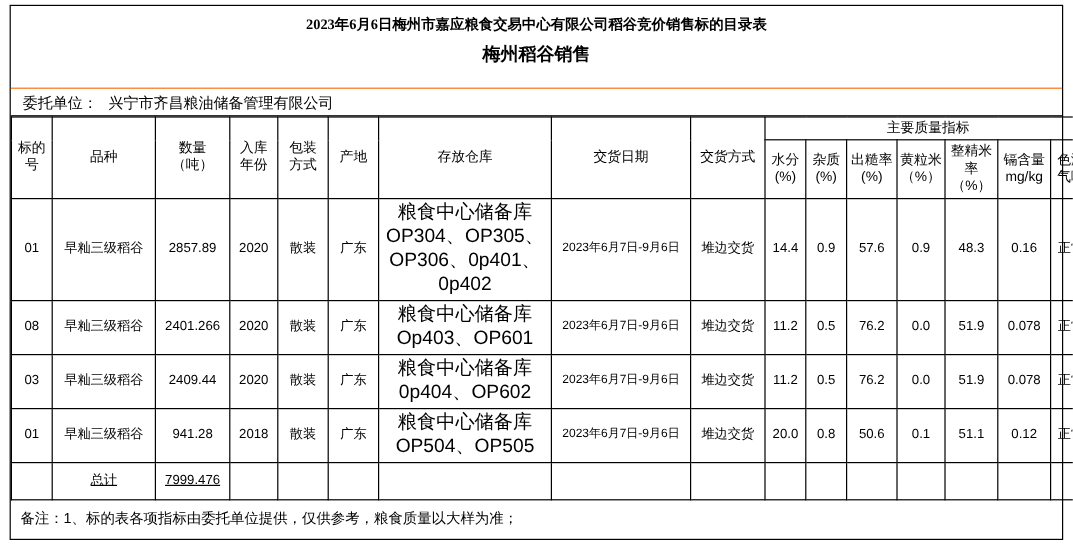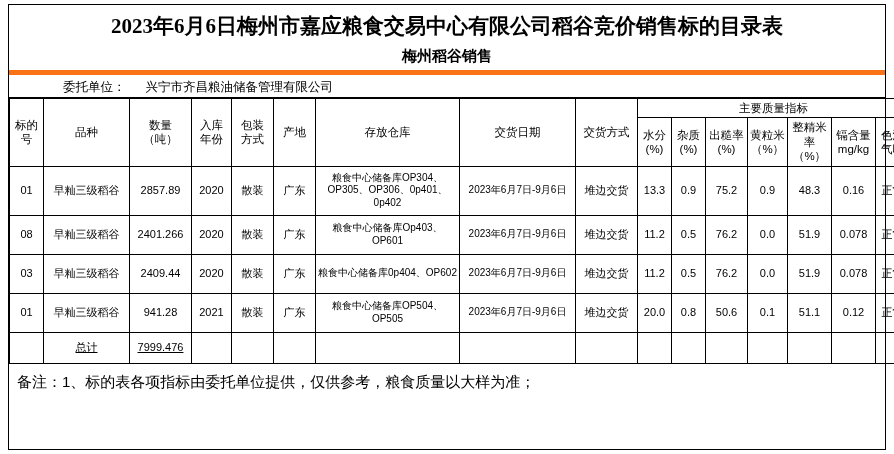--- a/index.html
+++ b/index.html
@@ -25,46 +25,46 @@
     position: absolute;
     left: 8px;
     top: 4px;
     width: 878px;
     height: 446px;
     border: 1px solid #000;
     box-sizing: border-box;
   }
   .title-main {
     text-align: center;
-    font-size: 21px;
+    font-size: 12px;
     font-weight: bold;
     letter-spacing: 0px;
     padding-top: 7px;
     padding-bottom: 5px;
     font-family: "Liberation Serif", serif;
   }
   .title-sub {
     text-align: center;
     font-size: 15px;
     font-weight: bold;
     padding-top: 2px;
-    padding-bottom: 4px;
-    border-bottom: 5px solid #f97316;
+    padding-bottom: 18px;
+    border-bottom: 1px solid #f97316;
     font-family: "Liberation Serif", serif;
   }
   .entrust {
     font-size: 12.5px;
     padding: 6px 0 6px 10px;
     border-bottom: 1px solid #000;
     height: 23px;
     box-sizing: border-box;
     line-height: 12px;
   }
-  .entrust .lbl { font-weight: normal; margin-left: 44px; }
-  .entrust .val { margin-left: 20px; }
+  .entrust .lbl { font-weight: normal; }
+  .entrust .val { margin-left: 9px; }
 
   table.maintable {
     border-collapse: collapse;
     width: 100%;
     table-layout: fixed;
     font-size: 11px;
   }
   table.maintable td, table.maintable th {
     border: 1px solid #000;
     text-align: center;
@@ -77,26 +77,26 @@
     font-size: 11.5px;
   }
   .hdr-group {
     font-size: 11.5px;
   }
   .cell-small { font-size: 10px; }
   .rowtall td { height: 44px; }
   .row02 td { height: 34px; }
   .total-row td { height: 26px; text-decoration: underline; }
   .notes {
-    font-size: 15px;
+    font-size: 12px;
     line-height: 1.9;
     padding: 4px 0 0 8px;
   }
   .notes div { white-space: nowrap; }
-  .warehouse { font-size: 10px; }
+  .warehouse { font-size: 16px; }
 </style>
 </head>
 <body>
 
 <div class="page">
   <div class="frame">
 
     <div class="title-main">2023年6月6日梅州市嘉应粮食交易中心有限公司稻谷竞价销售标的目录表</div>
     <div class="title-sub">梅州稻谷销售</div>
 
@@ -150,23 +150,23 @@
         <tr class="rowtall">
           <td>01</td>
           <td>早籼三级稻谷</td>
           <td>2857.89</td>
           <td>2020</td>
           <td>散装</td>
           <td>广东</td>
           <td class="warehouse">粮食中心储备库OP304、OP305、OP306、0p401、0p402</td>
           <td class="cell-small">2023年6月7日-9月6日</td>
           <td>堆边交货</td>
-          <td>13.3</td>
+          <td>14.4</td>
           <td>0.9</td>
-          <td>75.2</td>
+          <td>57.6</td>
           <td>0.9</td>
           <td>48.3</td>
           <td>0.16</td>
           <td>正常</td>
         </tr>
         <tr class="row02">
           <td>08</td>
           <td>早籼三级稻谷</td>
           <td>2401.266</td>
           <td>2020</td>
@@ -198,21 +198,21 @@
           <td>76.2</td>
           <td>0.0</td>
           <td>51.9</td>
           <td>0.078</td>
           <td>正常</td>
         </tr>
         <tr class="row02">
           <td>01</td>
           <td>早籼三级稻谷</td>
           <td>941.28</td>
-          <td>2021</td>
+          <td>2018</td>
           <td>散装</td>
           <td>广东</td>
           <td class="warehouse">粮食中心储备库OP504、OP505</td>
           <td class="cell-small">2023年6月7日-9月6日</td>
           <td>堆边交货</td>
           <td>20.0</td>
           <td>0.8</td>
           <td>50.6</td>
           <td>0.1</td>
           <td>51.1</td>

